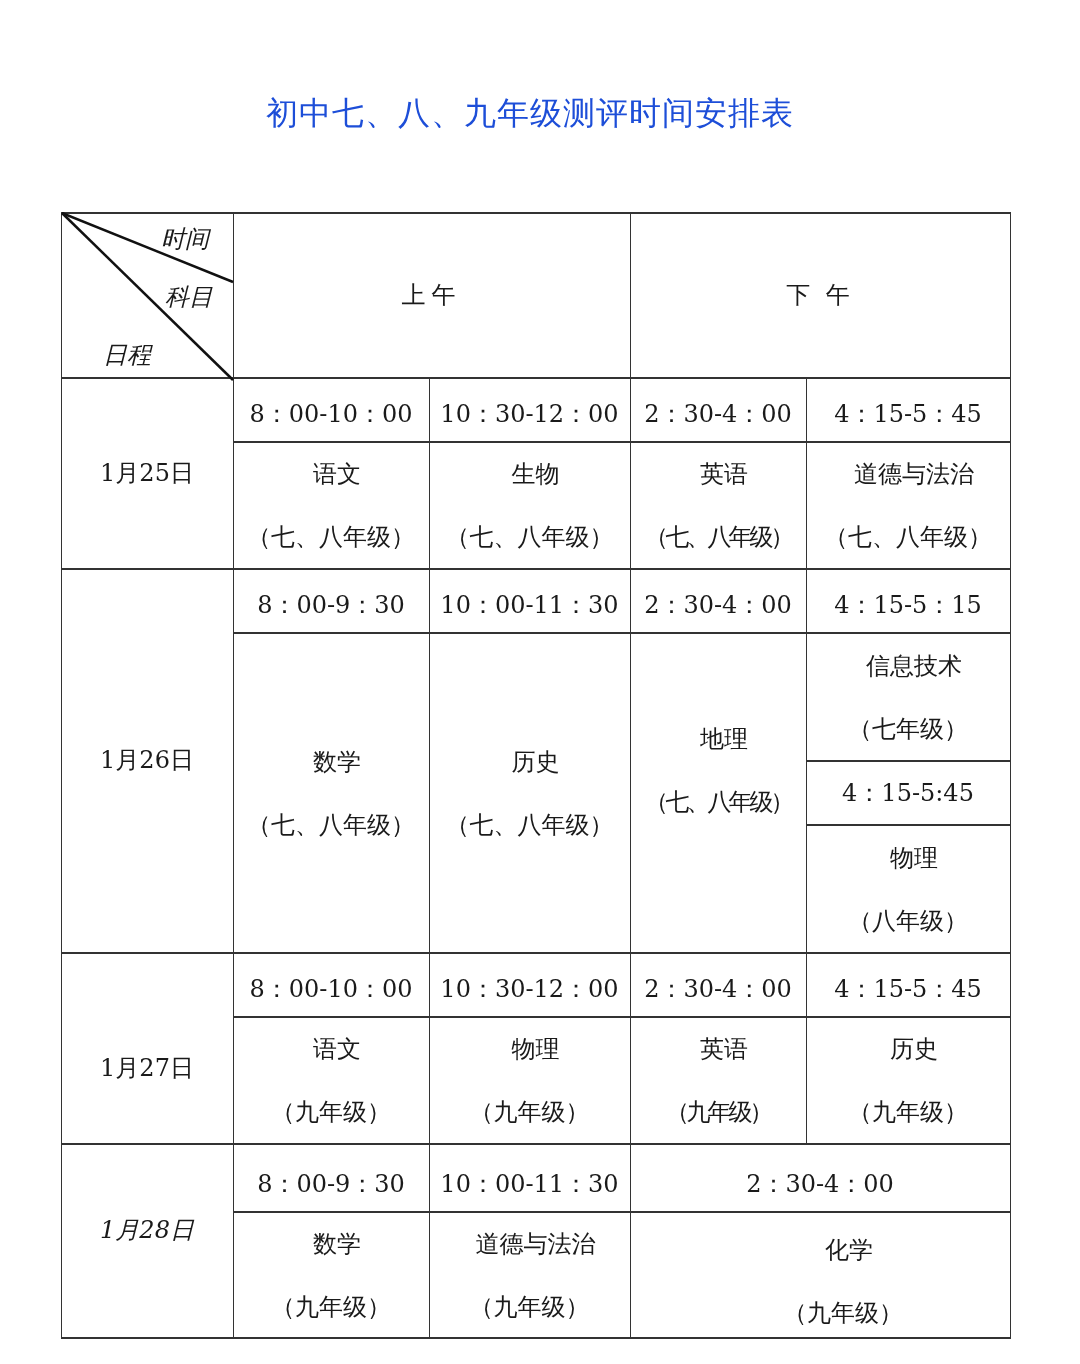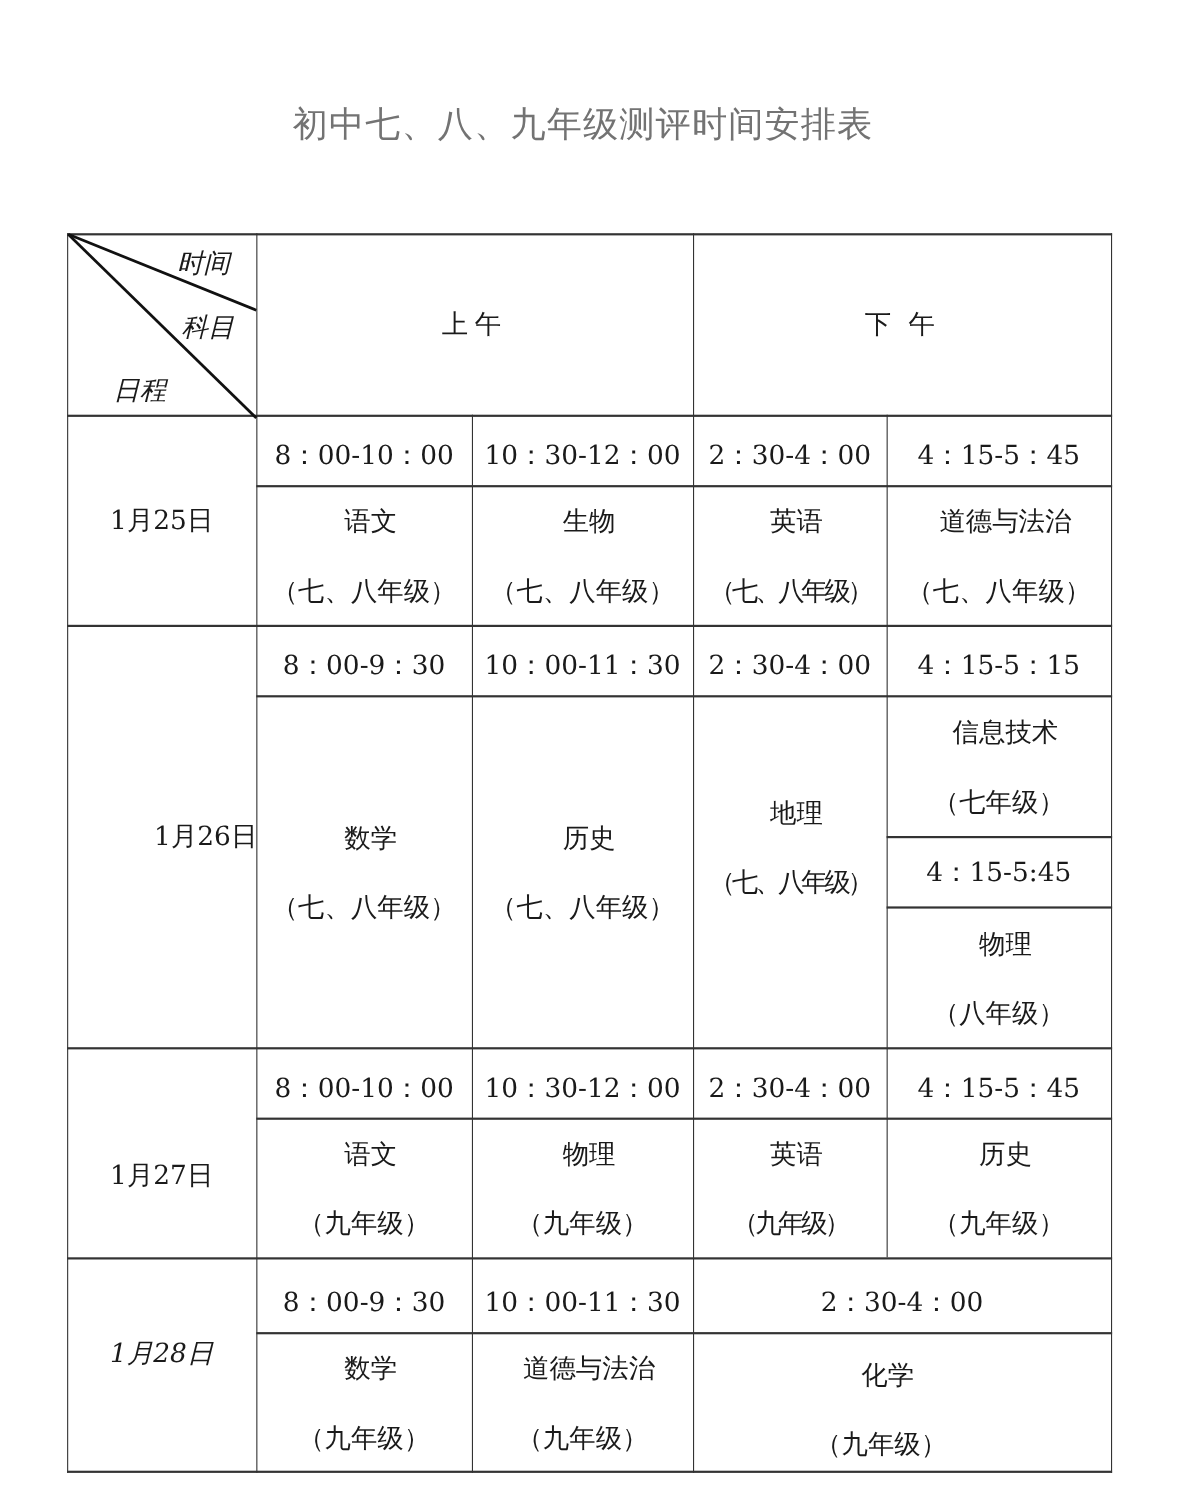--- a/index.html
+++ b/index.html
@@ -5,21 +5,21 @@
   html, body { margin: 0; padding: 0; background: #ffffff; }
   body {
     width: 1080px; height: 1364px; position: relative; overflow: hidden;
     font-family: "DejaVu Serif", "Liberation Serif", serif;
     color: #1a1a1a;
   }
   .title {
     position: absolute; left: 0; top: 92px; width: 1060px;
     text-align: center; font-size: 32px; letter-spacing: 1px;
     font-family: "DejaVu Sans", "Liberation Sans", sans-serif;
-    color: #737373;
+    color: #1d4ed8;
   }
   .grid {
     position: absolute; left: 61px; top: 212px;
     width: 950px; height: 1127px;
   }
   .line-h, .line-v { position: absolute; background: #333; }
   .line-h { height: 2px; }
   .line-v { width: 1px; }
   .cell {
     position: absolute; display: flex; flex-direction: column;
@@ -98,21 +98,21 @@
         <span class="grade" style="letter-spacing:-3px;">（七、八年级）</span>
       </div>
   </div>
   <div class="cell" style="left:745px;top:231px;width:204px;height:125px;">
     <div class="subject">
         <span class="name">道德与法治</span>
         <span class="grade">（七、八年级）</span>
       </div>
   </div>
 
-  <div class="cell" style="left:0;top:356px;width:172px;height:384px;padding-left:40px;">1月26日</div>
+  <div class="cell" style="left:0;top:356px;width:172px;height:384px;">1月26日</div>
   <div class="cell" style="left:172px;top:366px;width:196px;height:54px;">8：00-9：30</div>
   <div class="cell" style="left:368px;top:366px;width:201px;height:54px;">10：00-11：30</div>
   <div class="cell" style="left:569px;top:366px;width:176px;height:54px;">2：30-4：00</div>
   <div class="cell" style="left:745px;top:366px;width:204px;height:54px;">4：15-5：15</div>
 
   <div class="cell" style="left:172px;top:422px;width:196px;height:318px;">
     <div class="subject">
         <span class="name">数学</span>
         <span class="grade">（七、八年级）</span>
       </div>
@@ -184,19 +184,19 @@
         <span class="name">数学</span>
         <span class="grade">（九年级）</span>
       </div>
   </div>
   <div class="cell" style="left:368px;top:1001px;width:201px;height:124px;">
     <div class="subject">
         <span class="name">道德与法治</span>
         <span class="grade">（九年级）</span>
       </div>
   </div>
-  <div class="cell" style="left:550px;top:1001px;width:380px;height:136px;text-align:right;">
+  <div class="cell" style="left:592px;top:1001px;width:380px;height:136px;text-align:right;">
     <div class="subject">
         <span class="name">化学</span>
         <span class="grade">（九年级）</span>
       </div>
   </div>
 </div>
 
 </body></html>

